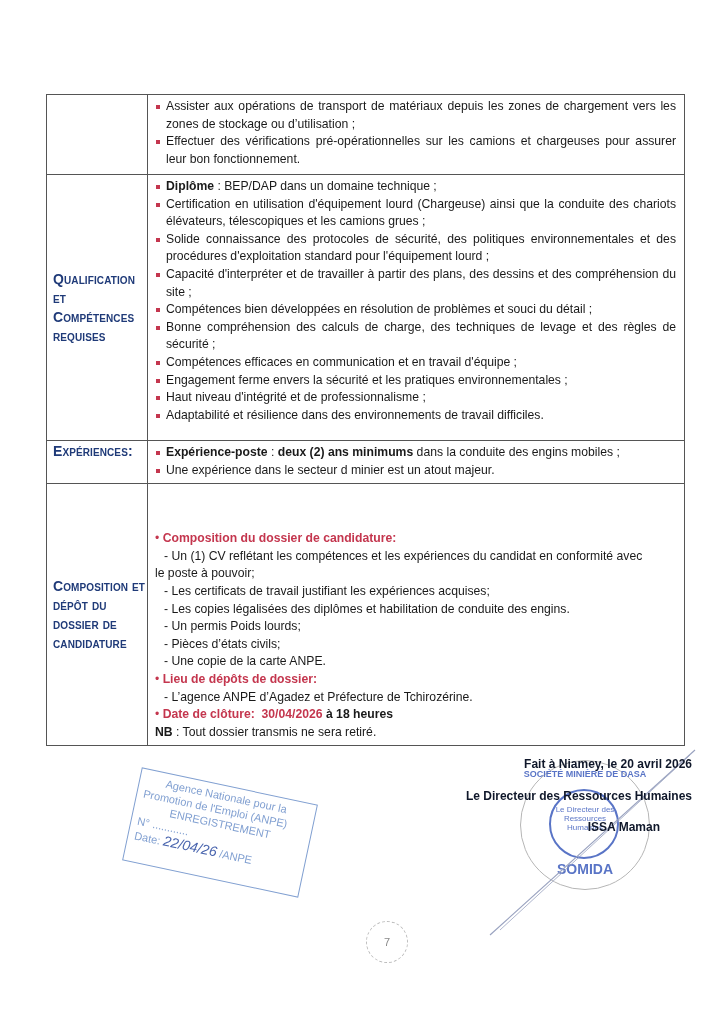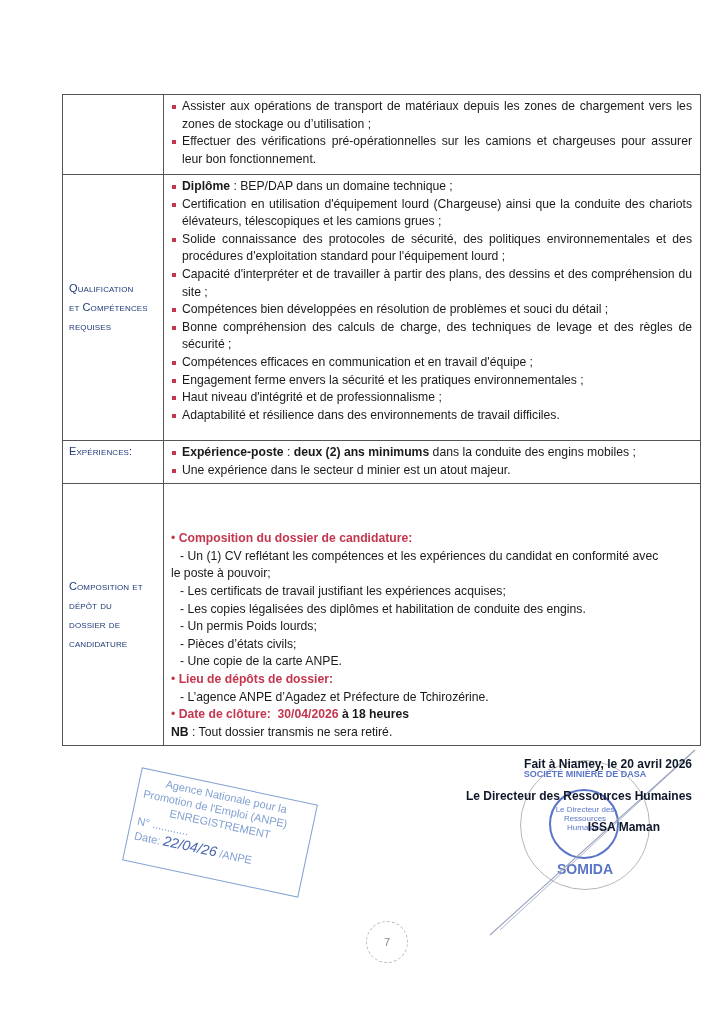--- a/index.html
+++ b/index.html
@@ -1,21 +1,21 @@
 <!DOCTYPE html>
 <html><head>
 <meta charset="utf-8">
 <style>
   html, body { margin:0; padding:0; }
   body { width:724px; height:1024px; background:#ffffff; position:relative; overflow:hidden;
          font-family:"Liberation Sans", sans-serif; color:#1a1a1a; }
-  .tbl { position:absolute; left:62px; top:94px; width:639px; border-collapse:collapse; table-layout:fixed; }
+  .tbl { position:absolute; left:46px; top:94px; width:639px; border-collapse:collapse; table-layout:fixed; }
   .tbl td { border:1.3px solid #555; vertical-align:top; padding:0; }
   .tbl td.lbl { width:100px; vertical-align:middle; }
-  .lbl-text { font-size:11px; font-weight:normal; color:#1f3a78; line-height:19px; padding-left:6px; font-variant:small-caps; letter-spacing:0.1px; }
+  .lbl-text { font-size:14px; font-weight:bold; color:#1f3a78; line-height:19px; padding-left:6px; font-variant:small-caps; letter-spacing:0.1px; }
   .cell { padding:3px 8px 4px 7px; font-size:12.2px; line-height:17.6px; }
   ul.sq { list-style:none; margin:0; padding:0; }
   ul.sq li { position:relative; padding-left:11px; text-align:justify; }
   ul.sq li::before { content:""; position:absolute; left:1px; top:7px; width:4px; height:4px; background:#c4364e; }
   b { font-weight:bold; }
   .red { color:#c4364e; font-weight:bold; }
   .sec-head { color:#c4364e; font-weight:bold; }
   .dot { color:#c4364e; }
   .dash { padding-left:9px; }
   .dash-cont { padding-left:0; }

